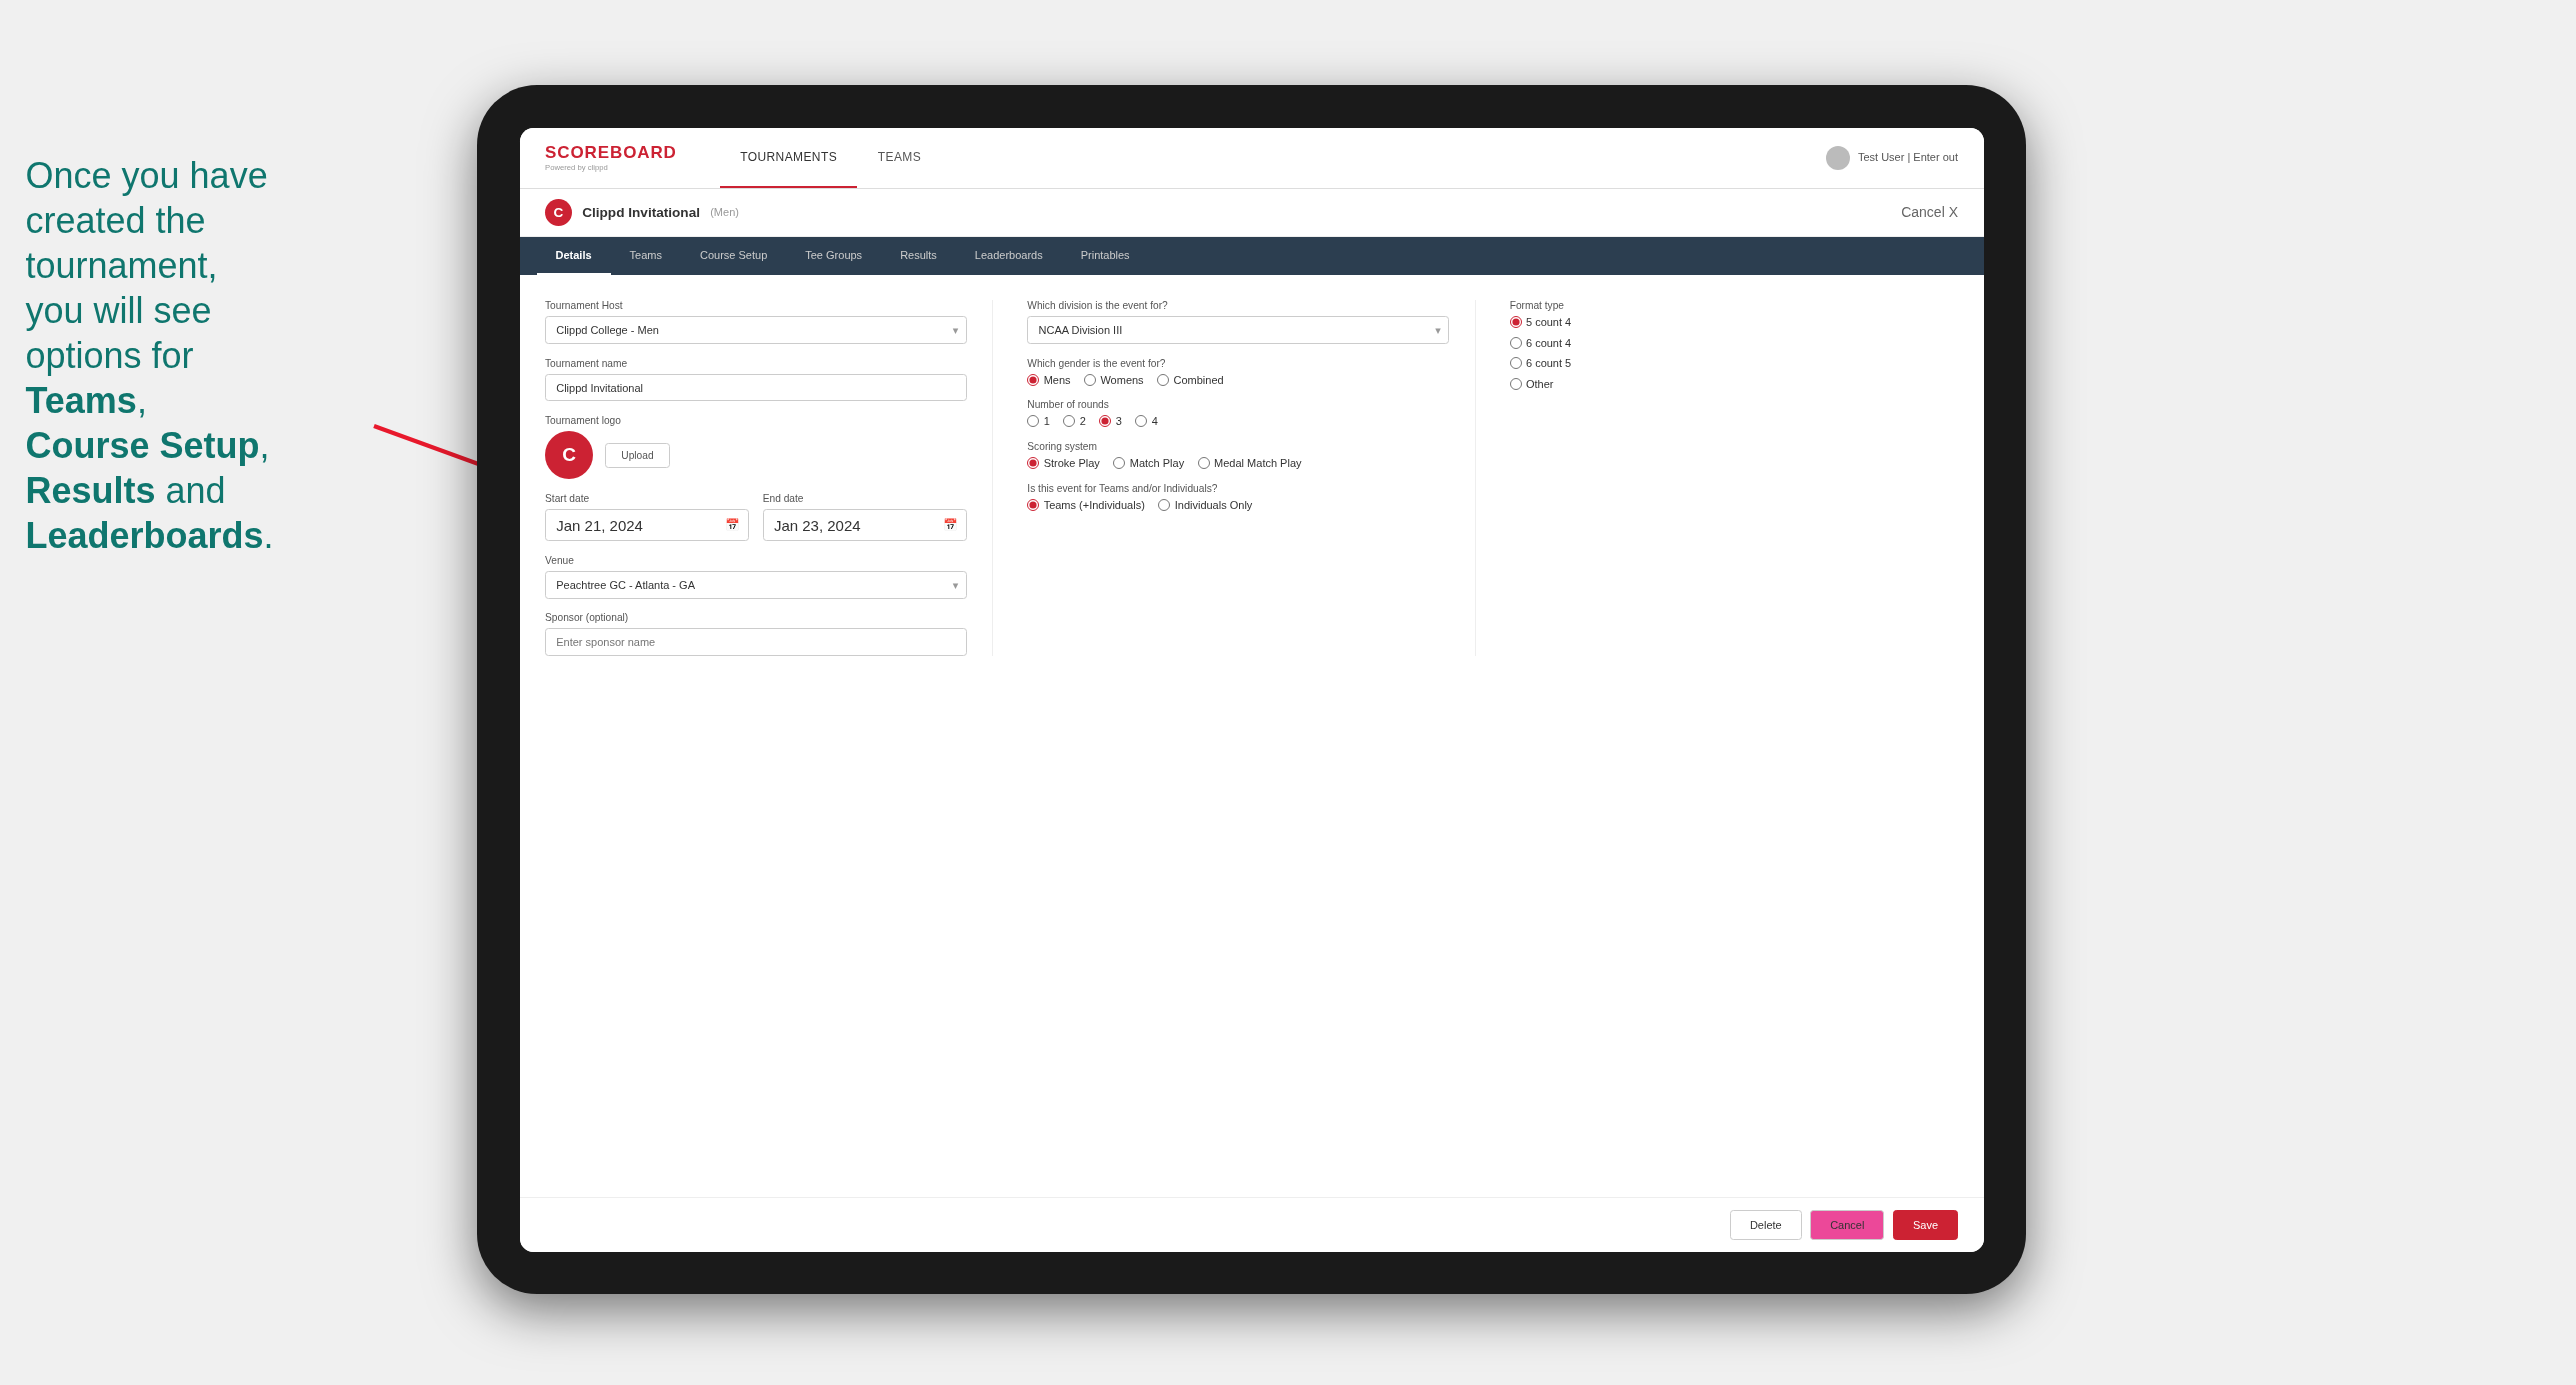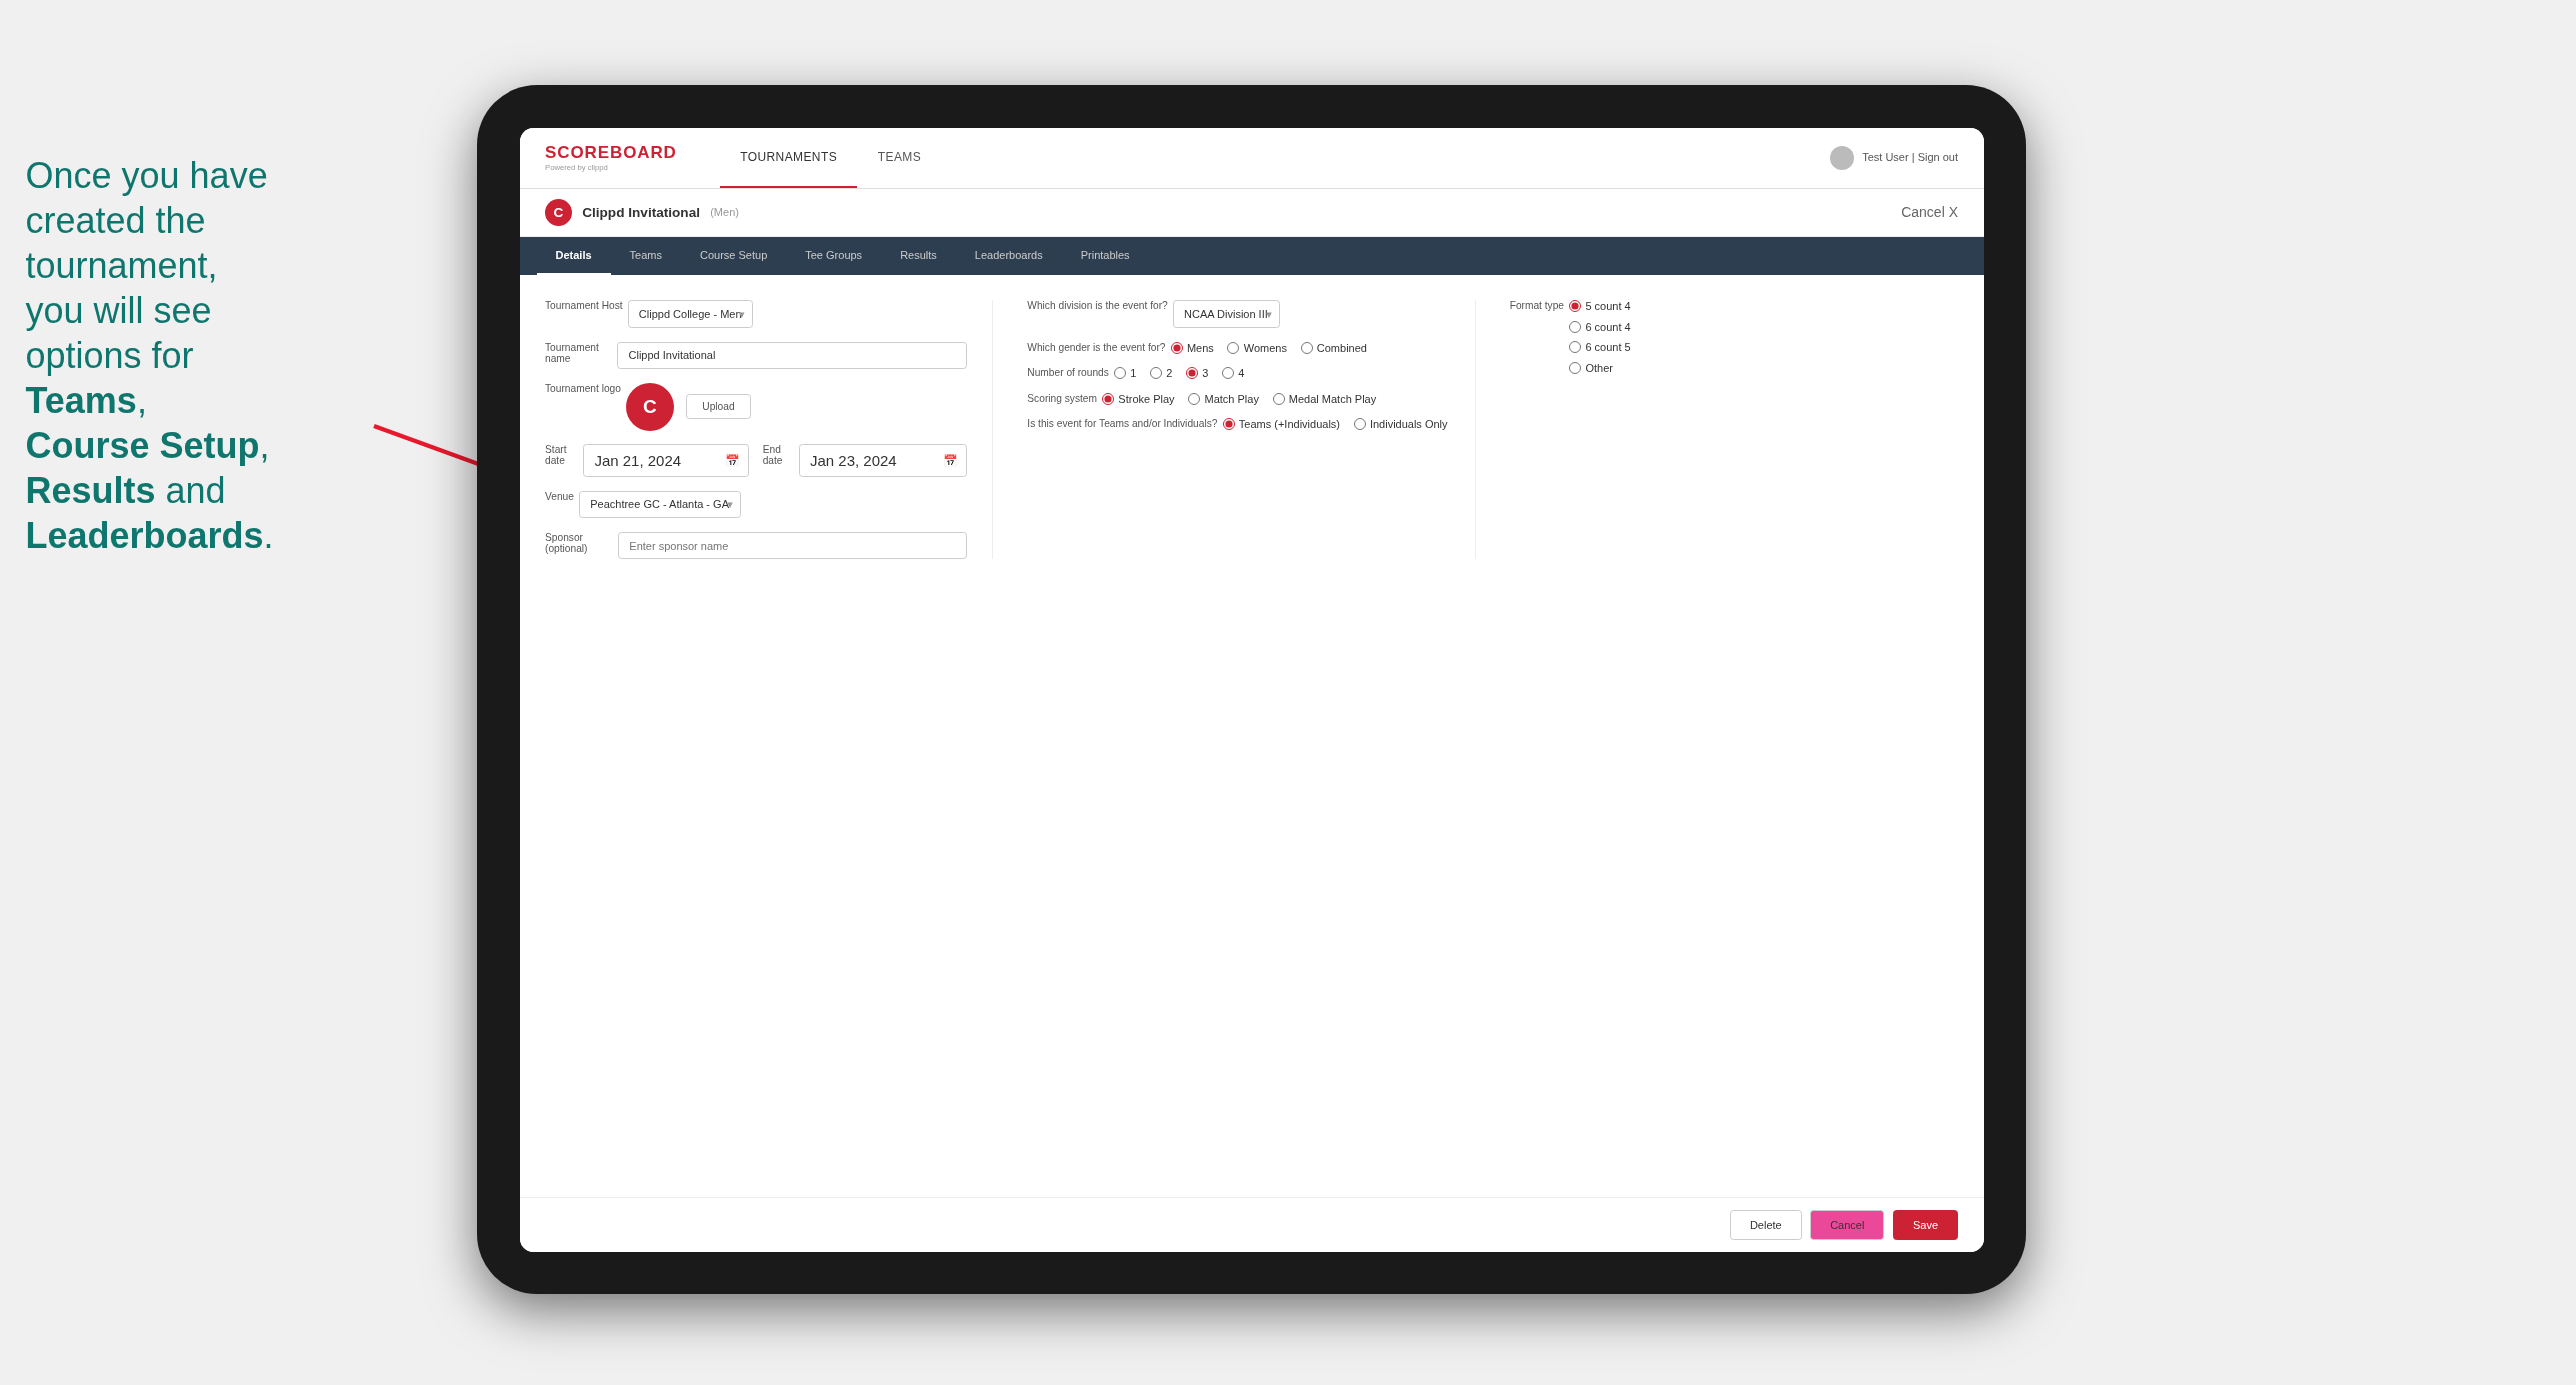--- a/index.html
+++ b/index.html
@@ -206,21 +206,21 @@
 
     
     .form-section {
       display: flex;
       flex-direction: column;
       gap: 13.6px;
     }
 
     .form-group {
       display: flex;
-      flex-direction: row;
+      flex-direction: column;
       gap: 5.1px;
     }
     .form-label {
       font-size: 10.2px;
       color: #555;
       font-weight: 500;
     }
     .form-select-wrapper {
       position: relative;
     }
@@ -433,21 +433,21 @@
         <span class="logo-text">SCOREBOARD</span>
         <span class="logo-sub">Powered by clippd</span>
       </div>
       <div class="nav-links">
         <div class="nav-link active">TOURNAMENTS</div>
         <div class="nav-link">TEAMS</div>
       </div>
       <div class="user-area">
         <span class="user-avatar"></span>
         <span>Test User |</span>
-        <a href="#">Sign out</a>
+        <a href="#">Enter out</a>
       </div>
     </div>
 
     <div class="tournament-header">
       <div class="tournament-title">
         <div class="tournament-icon">C</div>
         <span class="tournament-name">Clippd Invitational</span>
         <span class="tournament-type">(Men)</span>
       </div>
       <div class="cancel-btn">Cancel X</div>

